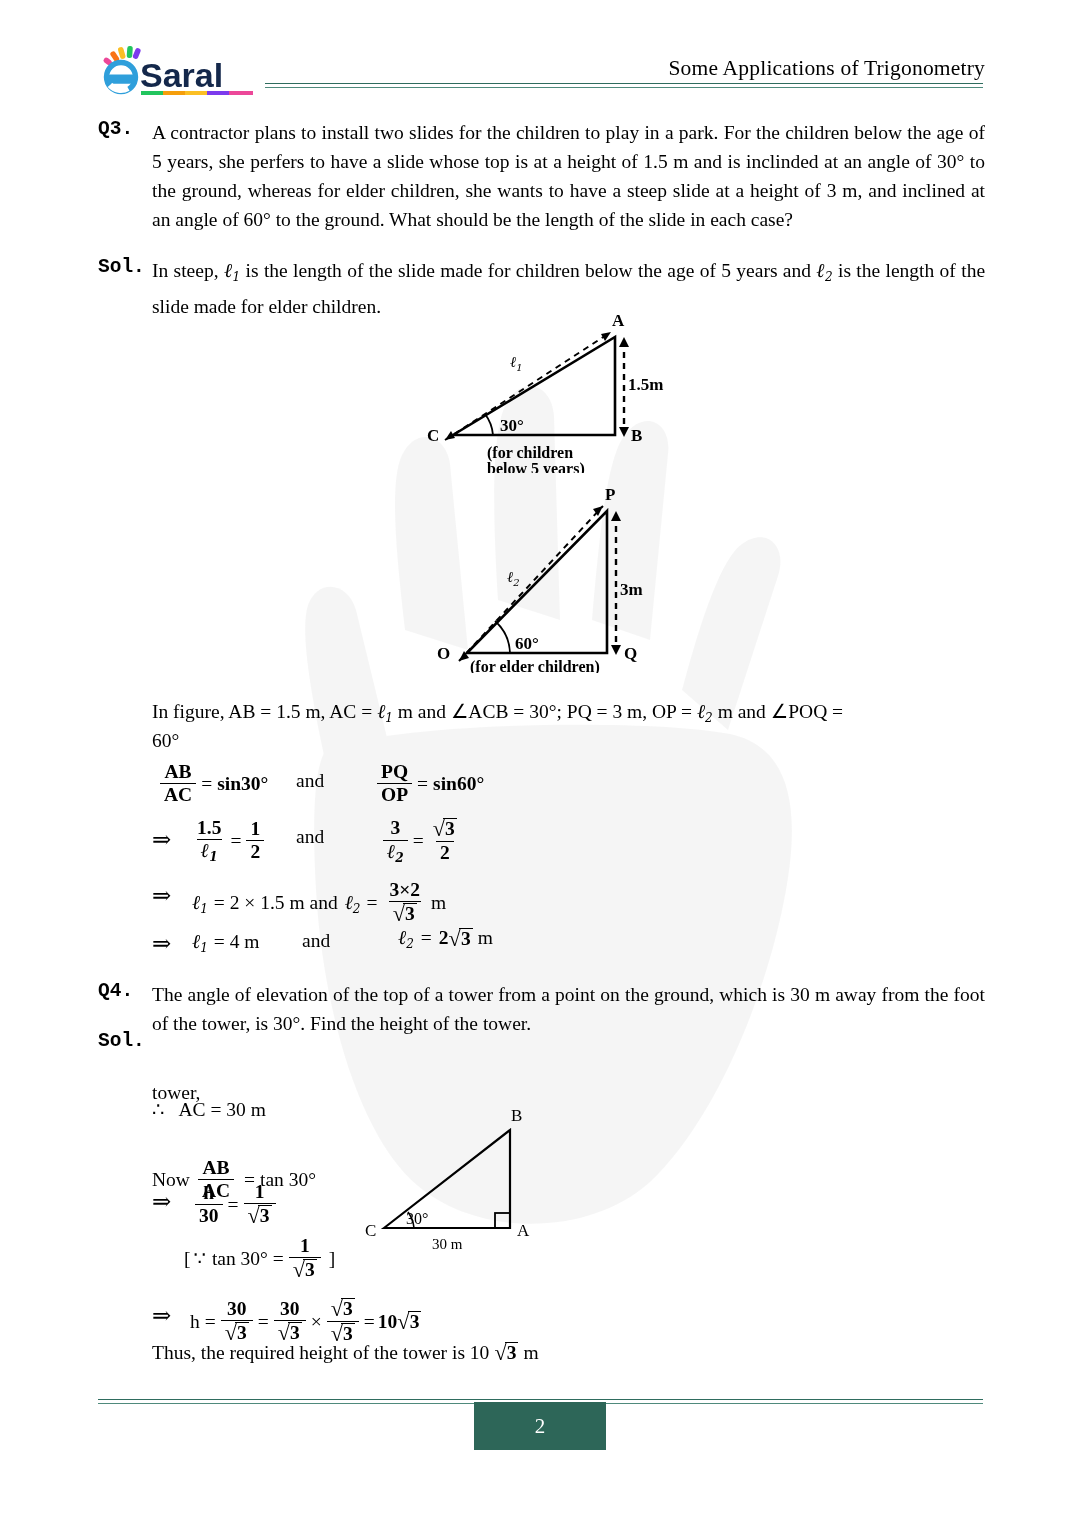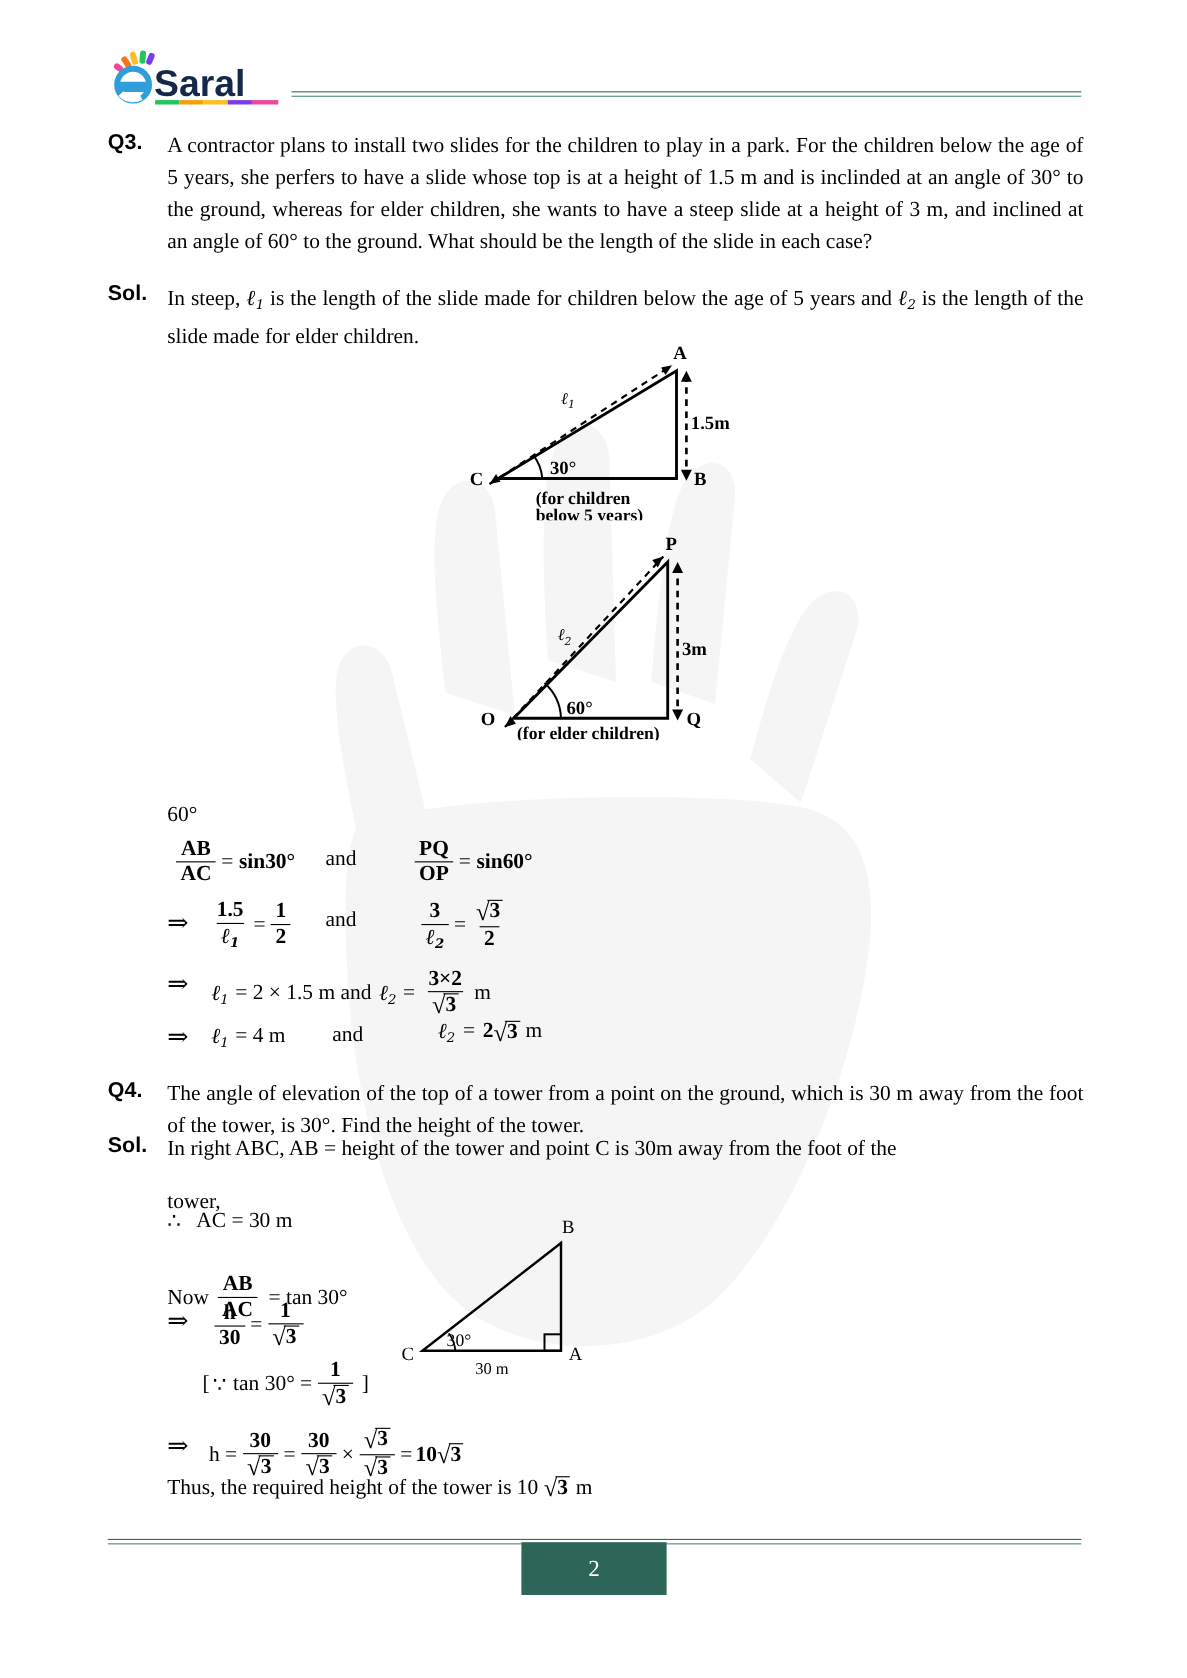--- a/index.html
+++ b/index.html
@@ -66,21 +66,21 @@
     height: 3px;
     border-top: 1.6px solid #2f6c5e;
     border-bottom: 1.2px solid #4f8a7c;
   }
 
   
   .qlabel {
     position: absolute;
     font-weight: bold;
     font-size: 19.5px;
-    font-family: Liberation Sans, sans-serif;
+    font-family: Liberation Mono, monospace;
   }
   .qbody {
     position: absolute;
     font-size: 19.5px;
     line-height: 29px;
     font-family: "Liberation Serif", serif;
     text-align: justify;
     text-justify: inter-word;
   }
   .plain {
@@ -188,20 +188,21 @@
 
     <g>
       <rect x="43" y="47" width="22" height="4" fill="#22c55e"></rect>
       <rect x="65" y="47" width="22" height="4" fill="#f59e0b"></rect>
       <rect x="87" y="47" width="22" height="4" fill="#fbbf24"></rect>
       <rect x="109" y="47" width="22" height="4" fill="#7c3aed"></rect>
       <rect x="131" y="47" width="24" height="4" fill="#ec4899"></rect>
     </g>
   </svg>
 
+  <div id="header-title">Some Applications of Trigonometry</div>
   <div id="header-rule"></div>
 </div>
 
 <div class="qlabel" style="left:98px; top:118px;">Q3.</div>
 <div class="qbody" style="left:152px; top:118px; width:833px;">A contractor plans to install two slides for the children to play in a park. For the children below the age of 5 years, she perfers to have a slide whose top is at a height of 1.5 m and is inclinded at an angle of 30° to the ground, whereas for elder children, she wants to have a steep slide at a height of 3 m, and inclined at an angle of 60° to the ground. What should be the length of the slide in each case?</div>
 
 <div class="qlabel" style="left:98px; top:256px;">Sol.</div>
 <div class="qbody" style="left:152px; top:256px; width:833px;">
   <span>In steep,</span>
   <span class="ellsym"><span>ℓ</span><sub class="ell">1</sub></span>
@@ -245,20 +246,27 @@
   <path d="M95 170 A45 45 0 0 0 80 138" fill="none" stroke="#000" stroke-width="1.8"></path>
   <text x="190" y="17" font-family="Liberation Serif, serif" font-size="17" font-weight="700">P</text>
   <text x="209" y="176" font-family="Liberation Serif, serif" font-size="17" font-weight="700">Q</text>
   <text x="22" y="176" font-family="Liberation Serif, serif" font-size="17" font-weight="700">O</text>
   <text x="100" y="166" font-family="Liberation Serif, serif" font-size="17" font-weight="700">60°</text>
   <text x="92" y="99" font-family="DejaVu Serif, serif" font-size="15" font-style="italic">ℓ<tspan font-size="10" dy="4">2</tspan></text>
   <text x="205" y="112" font-family="Liberation Serif, serif" font-size="17" font-weight="700">3m</text>
   <text x="55" y="189" font-family="Liberation Serif, serif" font-size="16" font-weight="700">(for elder children)</text>
 </svg>
 
+<div class="plain" style="left:152px; top:697px; width:833px;">
+  <span>In figure, AB = 1.5 m, AC =</span>
+  <span class="ellsym"><span>ℓ</span><sub class="ell">1</sub></span>
+  <span>m and ∠ACB = 30°; PQ = 3 m, OP =</span>
+  <span class="ellsym"><span>ℓ</span><sub class="ell">2</sub></span>
+  <span>m and ∠POQ =</span>
+</div>
 <div class="plain" style="left:152px; top:726px;">60°</div>
 
 <div class="math" style="left:155px; top:762px;">
   <span class="frac bold">
     <span class="num">AB</span>
     <span class="den">AC</span>
   </span>
   <span>=</span>
   <span class="bold" style="margin-left:5px">sin30°</span>
 </div>
@@ -334,21 +342,20 @@
         <span class="radical">√</span>
         <span class="rad-body">3</span>
       </span>
   <span style="margin-left:5px">m</span>
 </div>
 
 <div class="qlabel" style="left:98px; top:980px;">Q4.</div>
 <div class="qbody" style="left:152px; top:980px; width:833px;">The angle of elevation of the top of a tower from a point on the ground, which is 30 m away from the foot of the tower, is 30°. Find the height of the tower.</div>
 
 <div class="qlabel" style="left:98px; top:1030px;">Sol.</div>
-<div class="qbody" style="left:152px; top:1030px; width:833px;">In right ABC, AB = height of the tower and point C is 30m away from the foot of the</div>
 <div class="plain" style="left:152px; top:1078px;">tower,</div>
 
 <div class="math" style="left:152px; top:1098px;">
   <span>∴</span>
   <span style="margin-left:14px">AC = 30 m</span>
 </div>
 
 <div class="math" style="left:152px; top:1134px;margin-top:24px;">
   <span>Now</span>
   <span class="frac bold" style="margin-left:8px">

